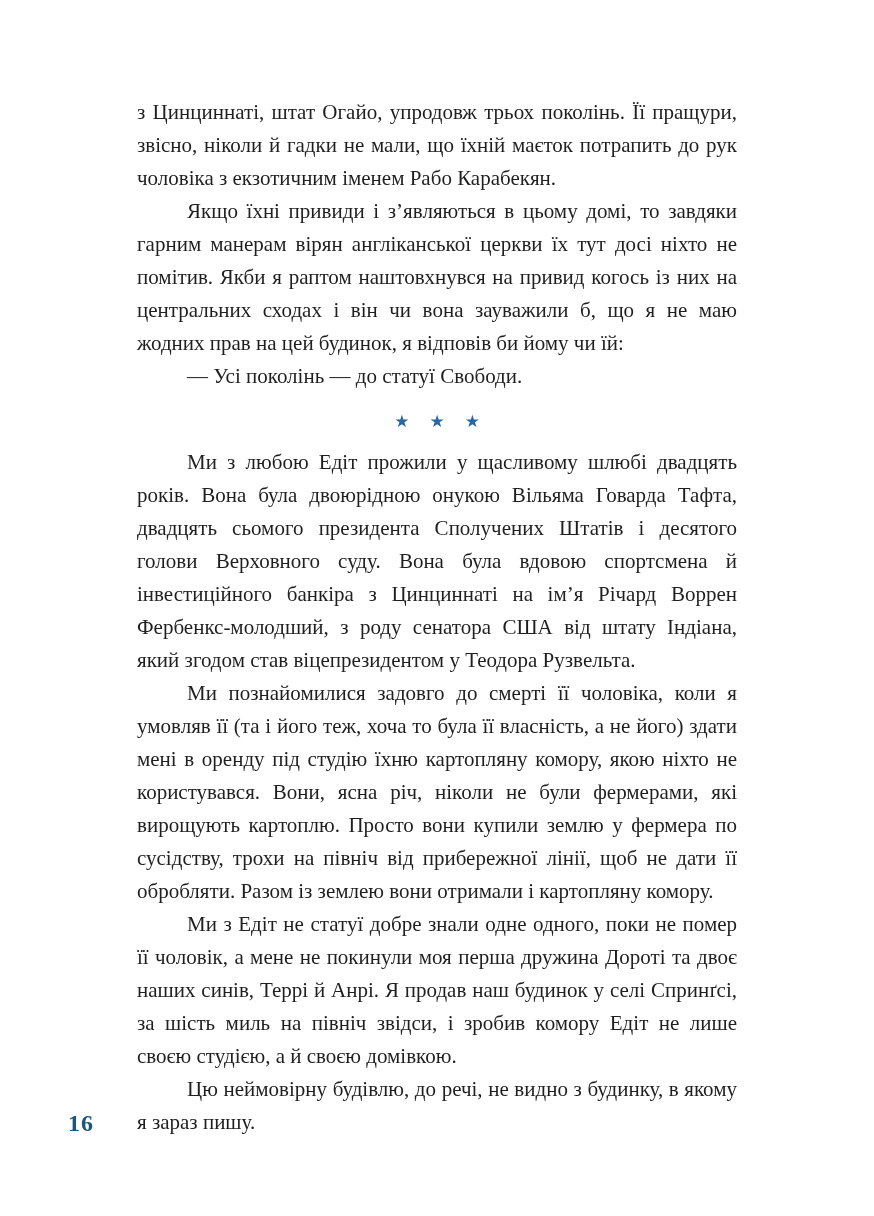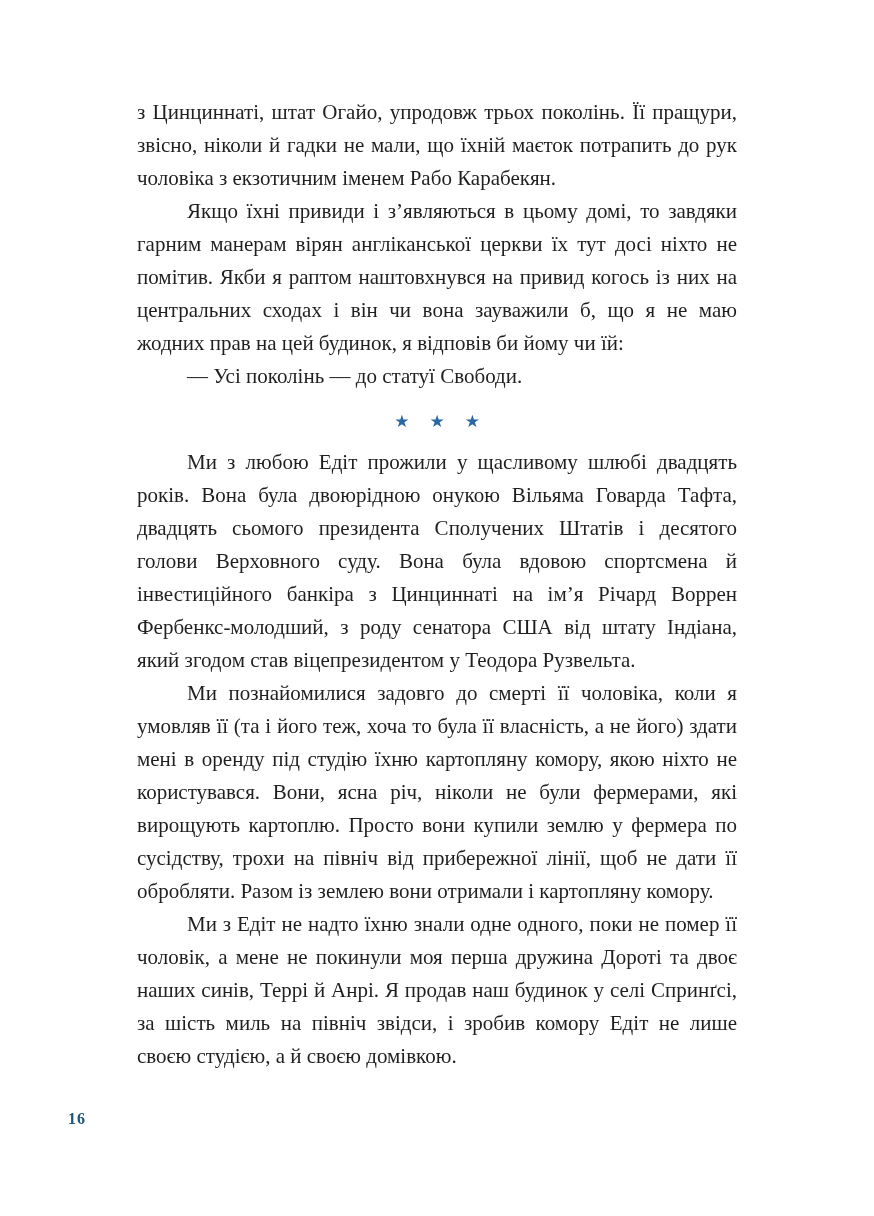--- a/index.html
+++ b/index.html
@@ -56,21 +56,21 @@
   .separator .star {
     display: inline-block;
     transform: scale(1.0);
   }
 
   .page-number {
     position: absolute;
     left: 68px;
     top: 1110px;
     font-family: "Liberation Serif", "DejaVu Serif", serif;
-    font-size: 16px;
+    font-size: 24px;
     font-weight: bold;
     letter-spacing: 1px;
     color: #1d557f;
   }
 </style>
 </head>
 <body>
 
 <div class="page">
 
@@ -85,20 +85,21 @@
     <div class="separator">
       <span class="star">★</span>
       <span class="star">★</span>
       <span class="star">★</span>
     </div>
 
     <p class="para">Ми з любою Едіт прожили у щасливому шлюбі двадцять років. Вона була двоюрідною онукою Вільяма Говарда Тафта, двадцять сьомого президента Сполучених Штатів і десятого голови Верховного суду. Вона була вдовою спортсмена й інвестиційного банкіра з Цинциннаті на ім’я Річард Воррен Фербенкс-молодший, з роду сенатора США від штату Індіана, який згодом став віцепрезидентом у Теодора Рузвельта.</p>
 
     <p class="para">Ми познайомилися задовго до смерті її чоловіка, коли я умовляв її (та і його теж, хоча то була її власність, а не його) здати мені в оренду під студію їхню картопляну комору, якою ніхто не користувався. Вони, ясна річ, ніколи не були фермерами, які вирощують картоплю. Просто вони купили землю у фермера по сусідству, трохи на північ від прибережної лінії, щоб не дати її обробляти. Разом із землею вони отримали і картопляну комору.</p>
 
-    <p class="para">Ми з Едіт не надто їхню знали одне одного, поки не помер її чоловік, а мене не покинули моя перша дружина Дороті та двоє наших синів, Террі й Анрі. Я продав наш будинок у селі Спринґсі, за шість миль на північ звідси, і зробив комору Едіт не лише своєю студією, а й своєю домівкою.</p>
+    <p class="para">Ми з Едіт не статуї добре знали одне одного, поки не помер її чоловік, а мене не покинули моя перша дружина Дороті та двоє наших синів, Террі й Анрі. Я продав наш будинок у селі Спринґсі, за шість миль на північ звідси, і зробив комору Едіт не лише своєю студією, а й своєю домівкою.</p>
 
+    <p class="para">Цю неймовірну будівлю, до речі, не видно з будинку, в якому я зараз пишу.</p>
 
   </main>
 
   <span class="page-number">16</span>
 
 </div>
 
 </body></html>

